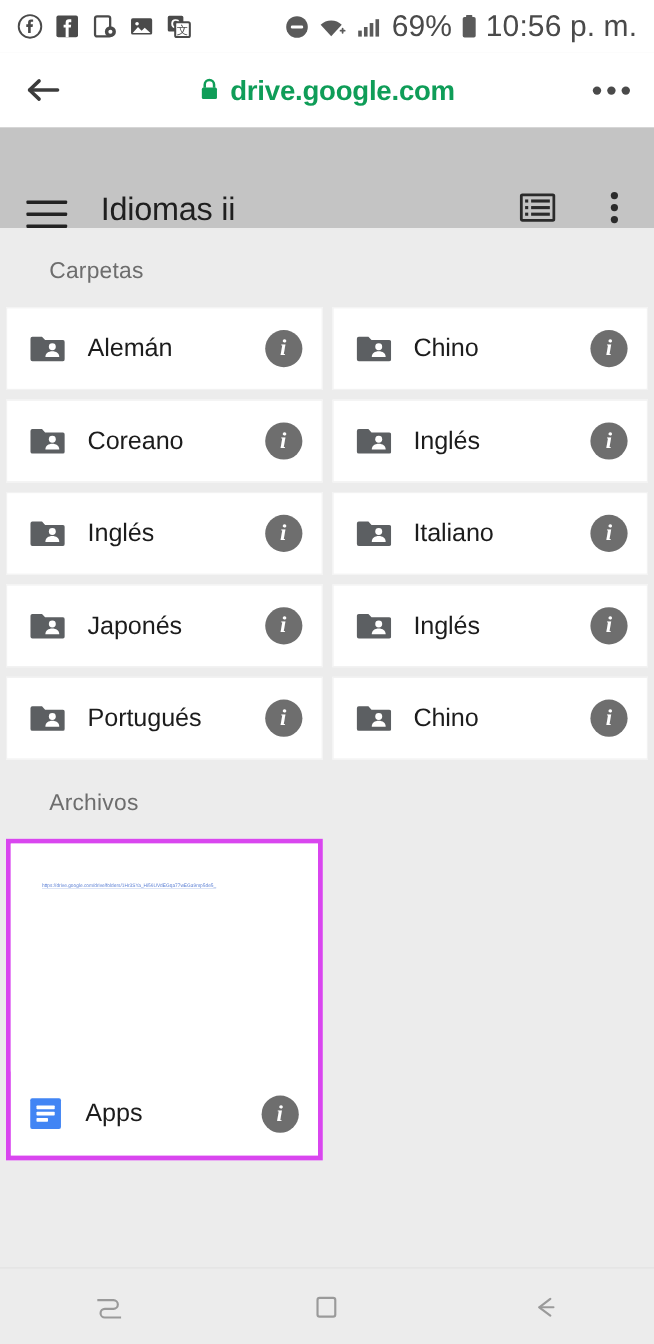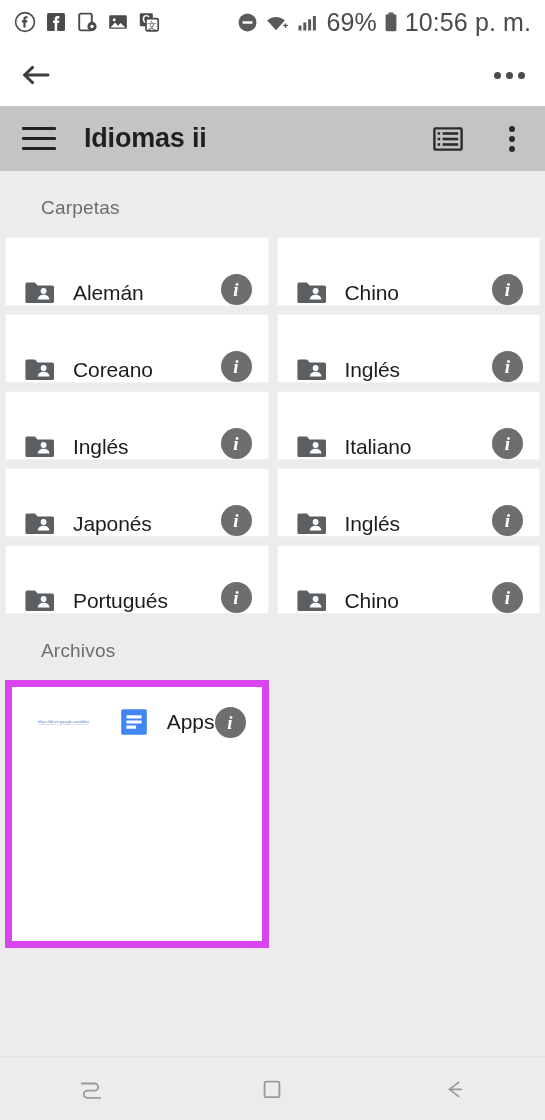--- a/index.html
+++ b/index.html
@@ -87,27 +87,26 @@
   }
   .browser-menu i {
     width: 7px; height: 7px;
     border-radius: 50%;
     background: #4a4a4a;
     display: block;
   }
 
   
   .app-bar {
-    height: 65px;
+    height: 84px;
     background: #c4c4c4;
     display: flex;
-    align-items: center;
+    align-items: flex-end;
     padding: 0 22px;
     flex: none;
-    font-weight: bold;
   }
   .hamburger {
     width: 34px;
     display: flex;
     flex-direction: column;
     gap: 7px;
     cursor: pointer;
     flex: none;
   }
   .hamburger span {
@@ -162,21 +161,21 @@
   .folder-grid {
     display: grid;
     grid-template-columns: 1fr 1fr;
     gap: 8px 8px;
     padding: 0 5px;
   }
   .card {
     background: #ffffff;
     height: 69px;
     display: flex;
-    align-items: flex-end;
+    align-items: center;
     padding: 0 16px 0 18px;
     cursor: pointer;
     border: 1px solid #f2f2f2;
   }
   .folder-icon { flex: none; display: flex; align-items: center; }
   .card-label {
     font-size: 21px;
     color: #1c1c1c;
     margin-left: 19px;
     white-space: nowrap;
@@ -204,22 +203,23 @@
 
   
   .file-grid {
     display: grid;
     grid-template-columns: 1fr 1fr;
     gap: 8px;
     padding: 0 5px;
   }
   .file-card {
     background: #ffffff;
-    border: 7px solid #d946ef;
-    display: flex;
+    border: 4px solid #d946ef;
+    display: flex;
+    flex-direction: column;
     cursor: pointer;
     height: 268px;
   }
   .file-thumb {
     flex: 1 1 auto;
     background: #ffffff;
     position: relative;
     overflow: hidden;
   }
   .thumb-link {
@@ -340,20 +340,27 @@
   </div>
 
   <div class="browser-bar">
     <div class="browser-back">
       <svg width="32" height="26" viewBox="0 0 32 26">
         <path d="M12.6 5.4 L4.6 13 L12.6 20.6" fill="none" stroke="#3c3c3c" stroke-width="2.9" stroke-linecap="round" stroke-linejoin="round"></path>
         <path d="M4.8 13 H28" fill="none" stroke="#3c3c3c" stroke-width="2.9" stroke-linecap="round"></path>
       </svg>
     </div>
 
+    <div class="browser-url-wrap">
+      <svg width="17" height="22" viewBox="0 0 17 22">
+        <path d="M4.6 9.2V6.6a3.9 3.9 0 0 1 7.8 0v2.6" fill="none" stroke="#0f9d58" stroke-width="2.1"></path>
+        <rect x="2.2" y="9" width="12.6" height="9.6" rx="1.3" fill="#0f9d58"></rect>
+      </svg>
+      <span class="browser-url">drive.google.com</span>
+    </div>
 
     <div class="browser-menu">
       <i></i>
       <i></i>
       <i></i>
     </div>
   </div>
 
   <div class="app-bar">
     <div class="hamburger">

